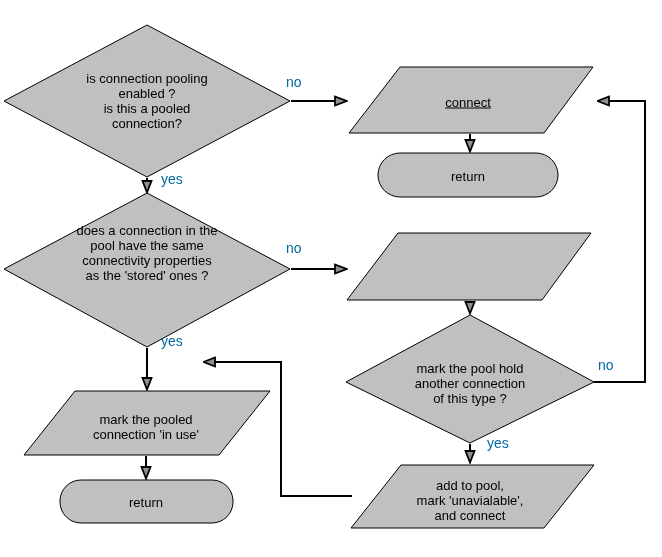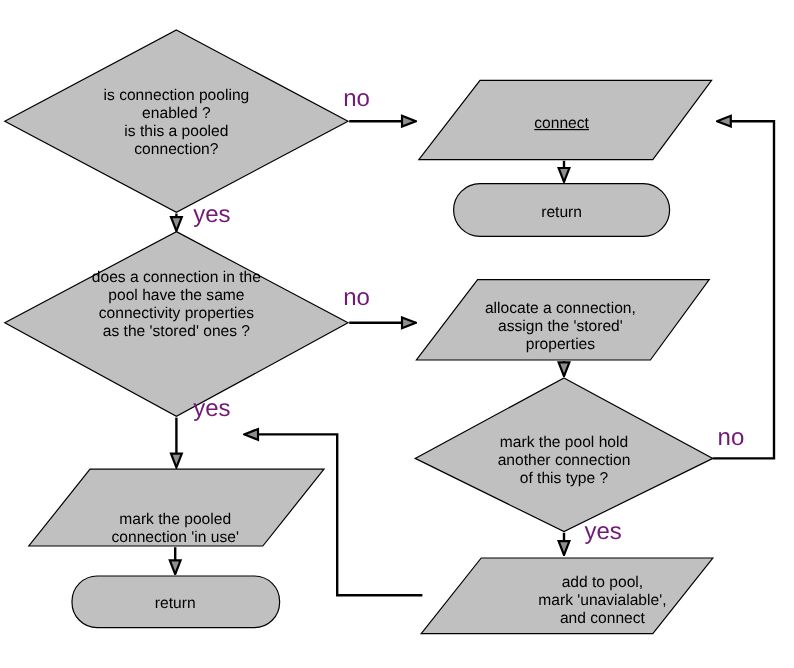--- a/index.html
+++ b/index.html
@@ -18,23 +18,23 @@
     position: absolute;
     transform: translate(-50%, -50%);
     text-align: center;
     white-space: pre-line;
     font-size: 13px;
     line-height: 15px;
     color: #000000;
   }
   .edge-label {
     position: absolute;
-    font-size: 20px;
+    font-size: 14px;
     line-height: 15px;
-    color: #701a75;
+    color: #0369a1;
   }
 </style>
 </head>
 <body>
 
 <div class="canvas">
 
   <svg width="662" height="557" viewBox="0 0 662 557">
     <defs>
       <marker id="arrow" viewBox="0 0 14 12" refX="12.5" refY="6" markerWidth="14" markerHeight="12" orient="auto" markerUnits="userSpaceOnUse">
@@ -67,30 +67,27 @@
   <div class="node-text" style="left:147px; top:101px;">is connection pooling
 enabled ?
 is this a pooled
 connection?</div>
   <div class="node-text" style="left:468px; top:102px;text-decoration:underline;">connect</div>
   <div class="node-text" style="left:468px; top:176px;">return</div>
   <div class="node-text" style="left:147px; top:253px;">does a connection in the
 pool have the same
 connectivity properties
 as the 'stored' ones ?</div>
-  <div class="node-text" style="left:467px; top:271px;">allocate a connection,
-assign the 'stored'
-properties</div>
   <div class="node-text" style="left:470px; top:383px;">mark the pool hold
 another connection
 of this type ?</div>
-  <div class="node-text" style="left:146px; top:440px;">mark the pooled
+  <div class="node-text" style="left:146px; top:427px;">mark the pooled
 connection 'in use'</div>
   <div class="node-text" style="left:146px; top:502px;">return</div>
-  <div class="node-text" style="left:470px; top:500px;margin-left:32px;">add to pool,
+  <div class="node-text" style="left:470px; top:500px;">add to pool,
 mark 'unavialable',
 and connect</div>
 
   <div class="edge-label" style="left:286px; top:75px;">no</div>
   <div class="edge-label" style="left:161px; top:172px;">yes</div>
   <div class="edge-label" style="left:286px; top:241px;">no</div>
   <div class="edge-label" style="left:161px; top:334px;">yes</div>
   <div class="edge-label" style="left:598px; top:358px;">no</div>
   <div class="edge-label" style="left:487px; top:436px;">yes</div>
 

